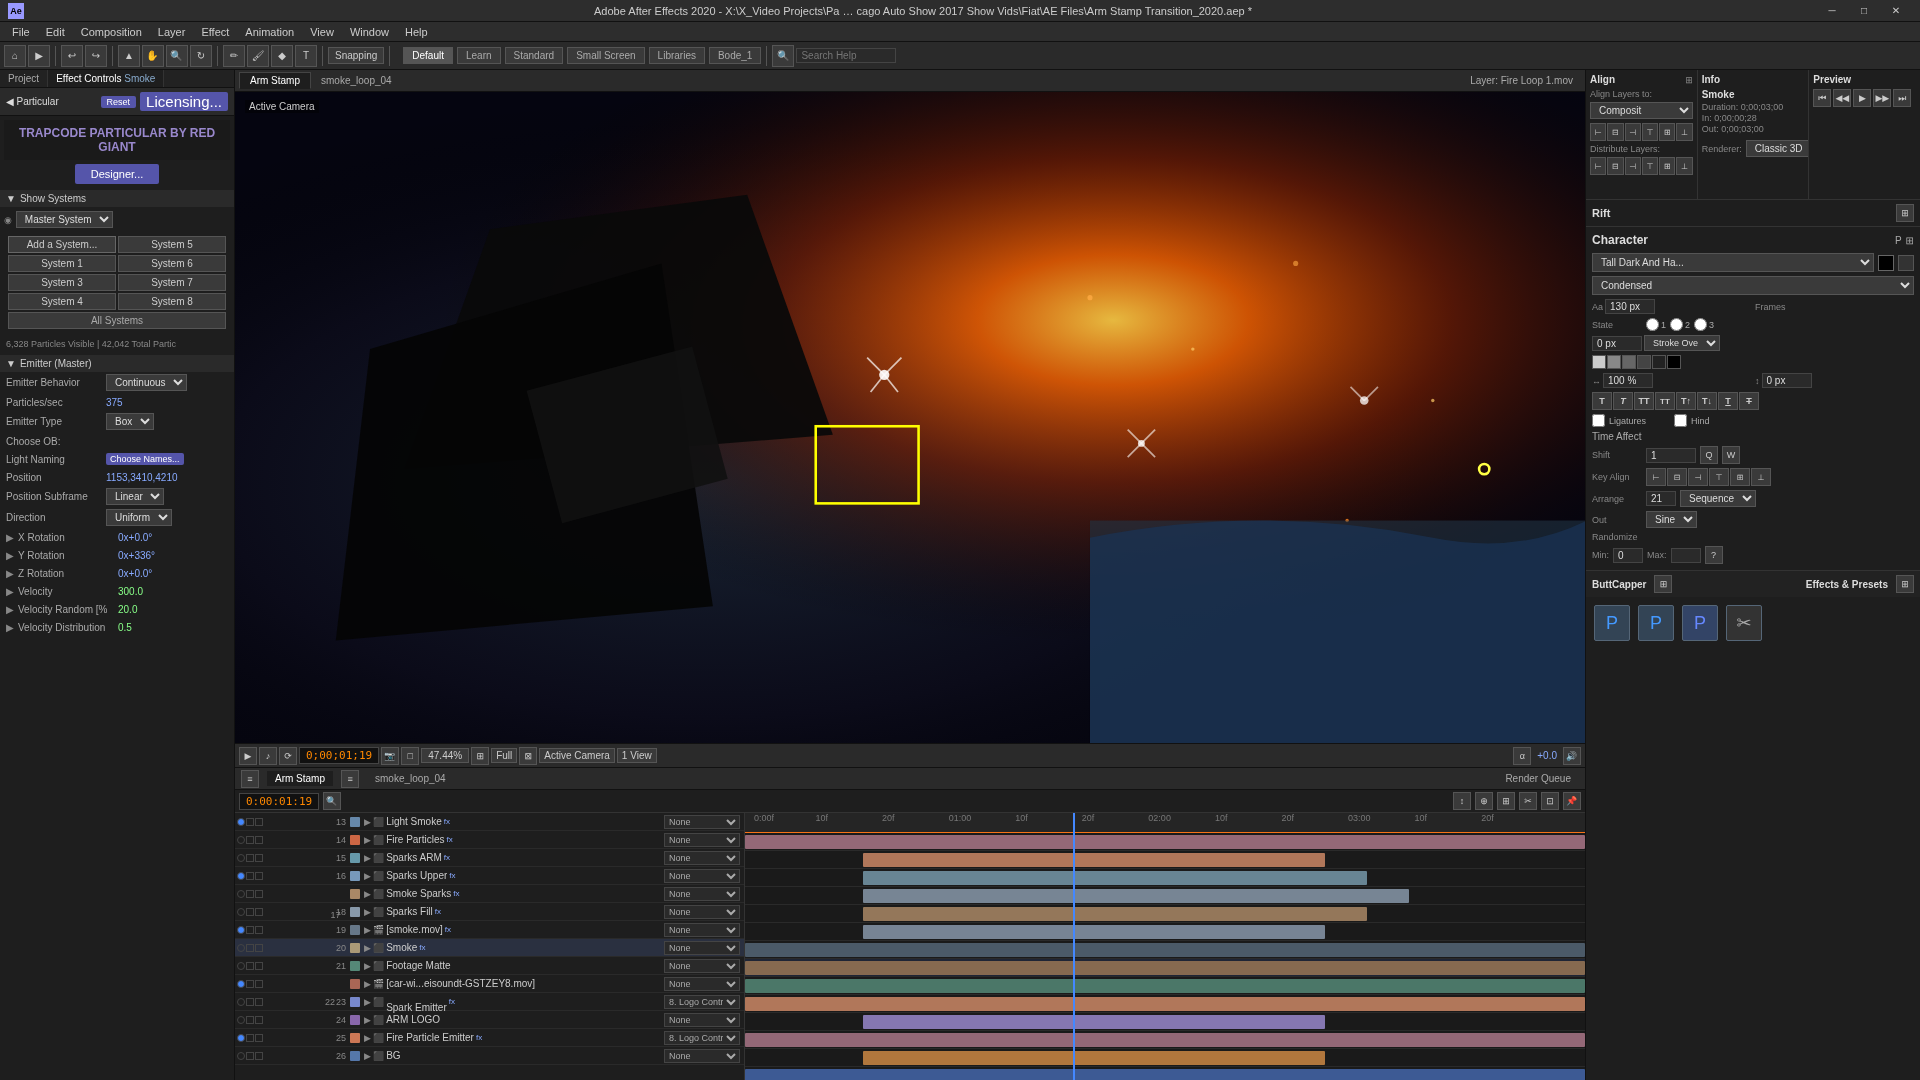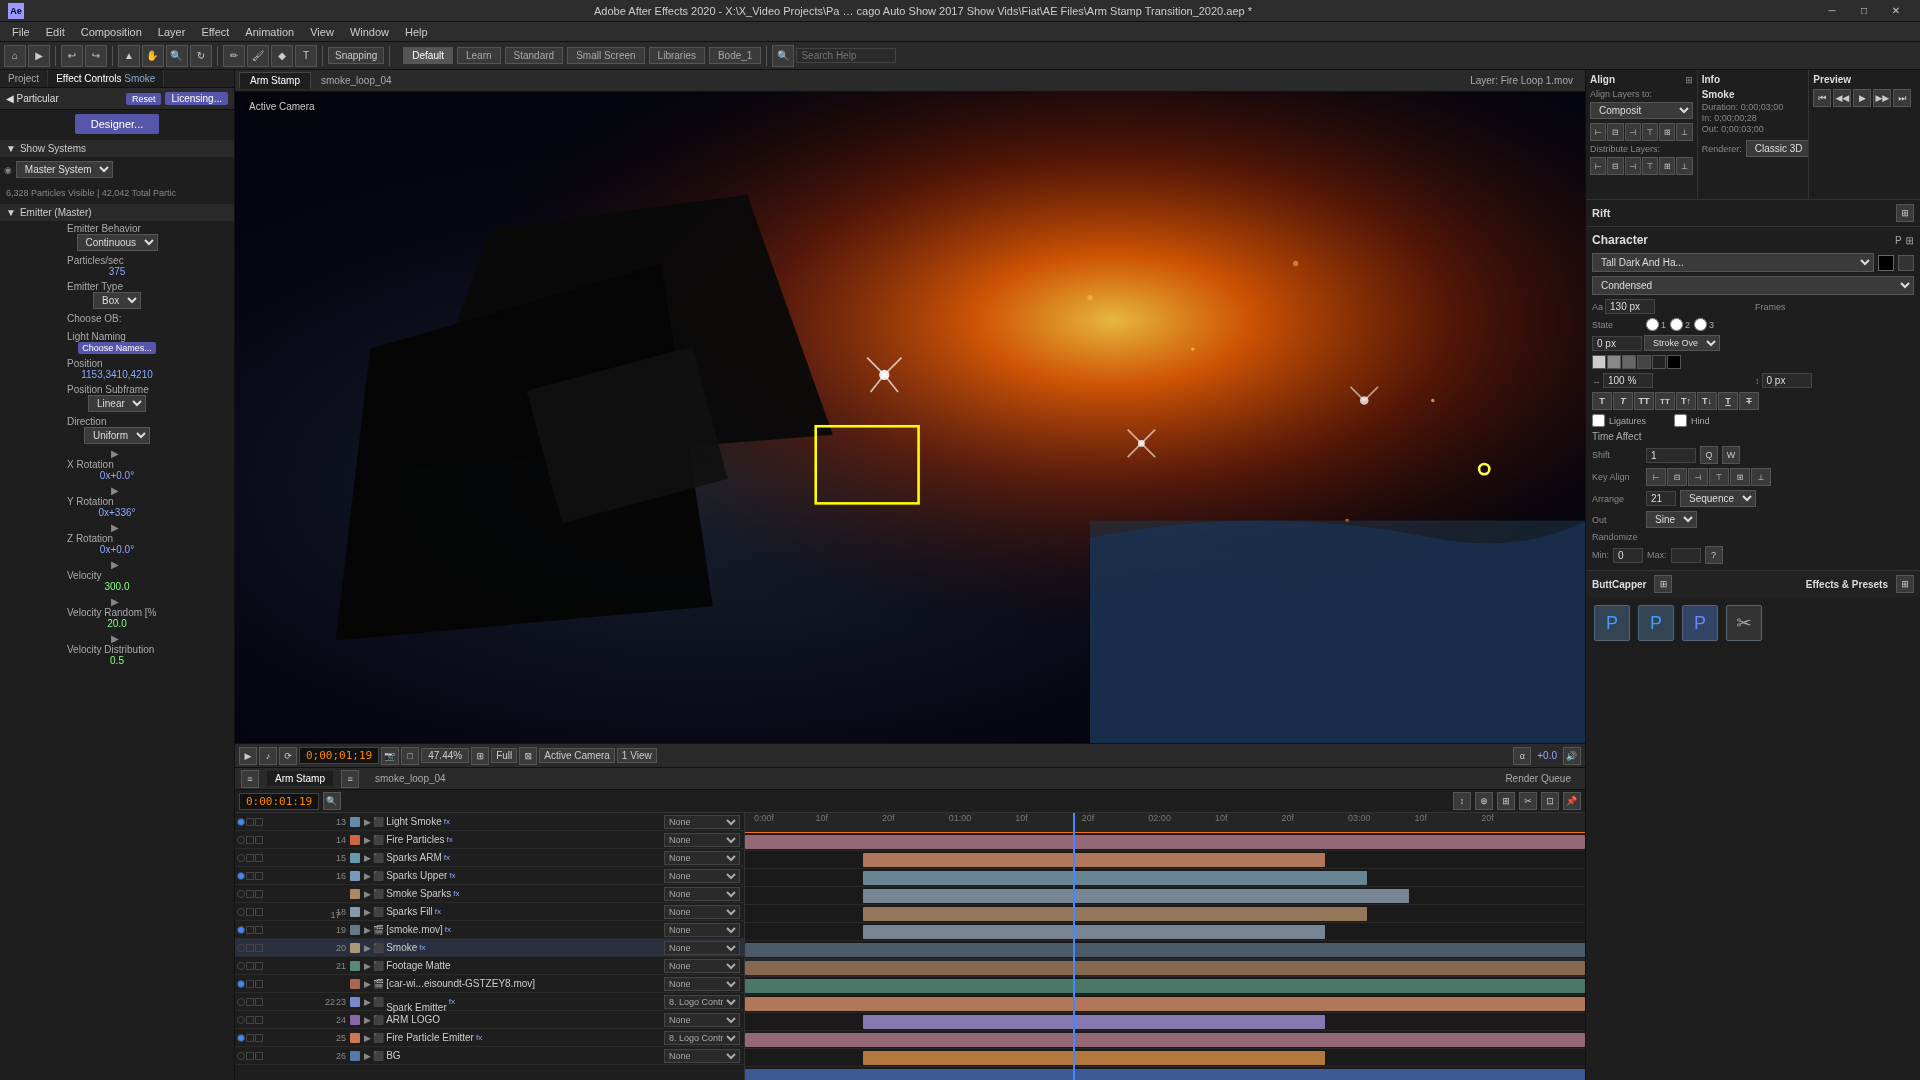--- a/index.html
+++ b/index.html
@@ -34,21 +34,21 @@
     .panel-tab { padding: 3px 8px; font-size: 10px; color: #aaa; cursor: pointer; border-right: 1px solid #333; }
     .panel-tab.active { background: #1e1e1e; color: #fff; }
 
     
     #effect-controls { flex: 1; overflow-y: auto; overflow-x: hidden; }
     .ec-header { background: #2a2a2a; padding: 4px 6px; font-size: 10px; color: #ddd; border-bottom: 1px solid #111; display: flex; align-items: center; gap: 4px; }
     .ec-plugin-title { background: #1a1a1a; padding: 6px; margin: 4px; font-size: 12px; font-weight: bold; color: #9988cc; text-align: center; }
     .ec-designer-btn { background: #5555aa; border: none; color: #fff; padding: 4px 16px; font-size: 11px; cursor: pointer; border-radius: 2px; margin: 4px auto; display: block; }
     .ec-section { padding: 2px 0; }
     .ec-section-header { background: #2a2a2a; padding: 3px 6px; font-size: 10px; color: #ccc; cursor: pointer; display: flex; align-items: center; gap: 4px; }
-    .ec-row { padding: 2px 6px; display: flex; align-items: center; font-size: 10px; min-height: 18px; flex-direction: column; }
+    .ec-row { padding: 2px 6px; display: flex; align-items: center; font-size: 10px; min-height: 18px; }
     .ec-label { color: #aaa; width: 100px; flex-shrink: 0; }
     .ec-value { color: #ddd; flex: 1; }
     .ec-dropdown { background: #3a3a3a; border: 1px solid #555; color: #ddd; font-size: 10px; padding: 1px 4px; cursor: pointer; }
     .ec-input { background: #2a2a2a; border: 1px solid #444; color: #ddd; font-size: 10px; padding: 1px 4px; width: 60px; }
     .ec-color-val { color: #88aaff; }
     .system-grid { display: grid; grid-template-columns: 1fr 1fr; gap: 2px; padding: 4px; }
     .system-btn { background: #3a3a3a; border: 1px solid #555; color: #ccc; padding: 2px 4px; font-size: 10px; cursor: pointer; text-align: center; }
     .add-system-btn { background: #3a3a3a; border: 1px solid #666; color: #ccc; padding: 2px 4px; font-size: 10px; cursor: pointer; text-align: center; grid-column: 1; }
     .all-systems-btn { background: #3a3a3a; border: 1px solid #555; color: #aaa; padding: 2px 4px; font-size: 10px; cursor: pointer; text-align: center; grid-column: span 2; }
     .particle-count { font-size: 9px; color: #888; padding: 2px 6px; }
@@ -179,34 +179,46 @@
         <span>Effect Controls</span>
         <span style="color:#88aacc;">Smoke</span>
       </div>
     </div>
 
     <div id="effect-controls">
       <div class="ec-header">
         <span>◀ Particular</span>
         <span style="flex:1"></span>
         <button class="ec-designer-btn" style="padding:1px 6px;margin:0;font-size:9px;">Reset</button>
-        <button class="ec-designer-btn" style="padding:1px 6px;margin:0;font-size:10px;">Licensing...</button>
-      </div>
-
+        <button class="ec-designer-btn" style="padding:1px 6px;margin:0;font-size:15px;">Licensing...</button>
+      </div>
+
+      <div class="ec-plugin-title">TRAPCODE PARTICULAR BY RED GIANT</div>
       <button class="ec-designer-btn">Designer...</button>
 
       <div class="ec-section">
         <div class="ec-section-header">
           <span>▼</span>
           <span>Show Systems</span>
         </div>
         <div style="padding:4px;">
           <div style="display:flex;align-items:center;gap:4px;margin-bottom:4px;">
             <span style="font-size:9px;color:#888;">◉</span>
             <select class="ec-dropdown"><option>Master System</option></select>
+          </div>
+          <div class="system-grid">
+            <div class="add-system-btn">Add a System...</div>
+            <div class="system-btn">System 5</div>
+            <div class="system-btn">System 1</div>
+            <div class="system-btn">System 6</div>
+            <div class="system-btn">System 3</div>
+            <div class="system-btn">System 7</div>
+            <div class="system-btn">System 4</div>
+            <div class="system-btn">System 8</div>
+            <div class="all-systems-btn">All Systems</div>
           </div>
         </div>
         <div class="particle-count">6,328 Particles Visible | 42,042 Total Partic</div>
       </div>
 
       <div class="ec-section">
         <div class="ec-section-header">
           <span>▼</span>
           <span>Emitter (Master)</span>
         </div>

